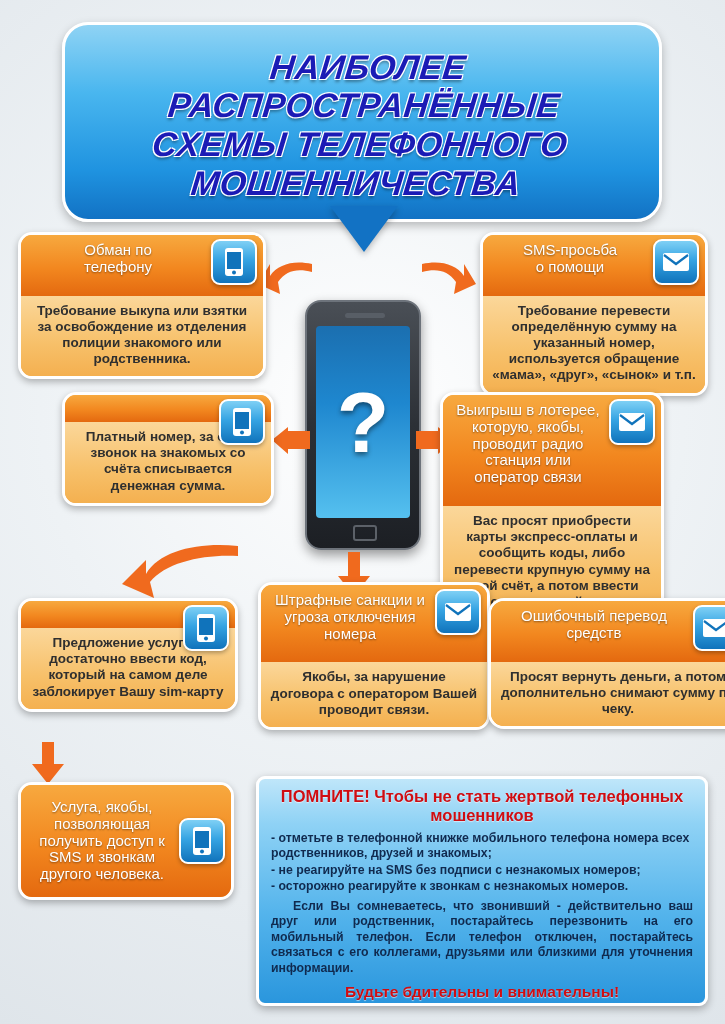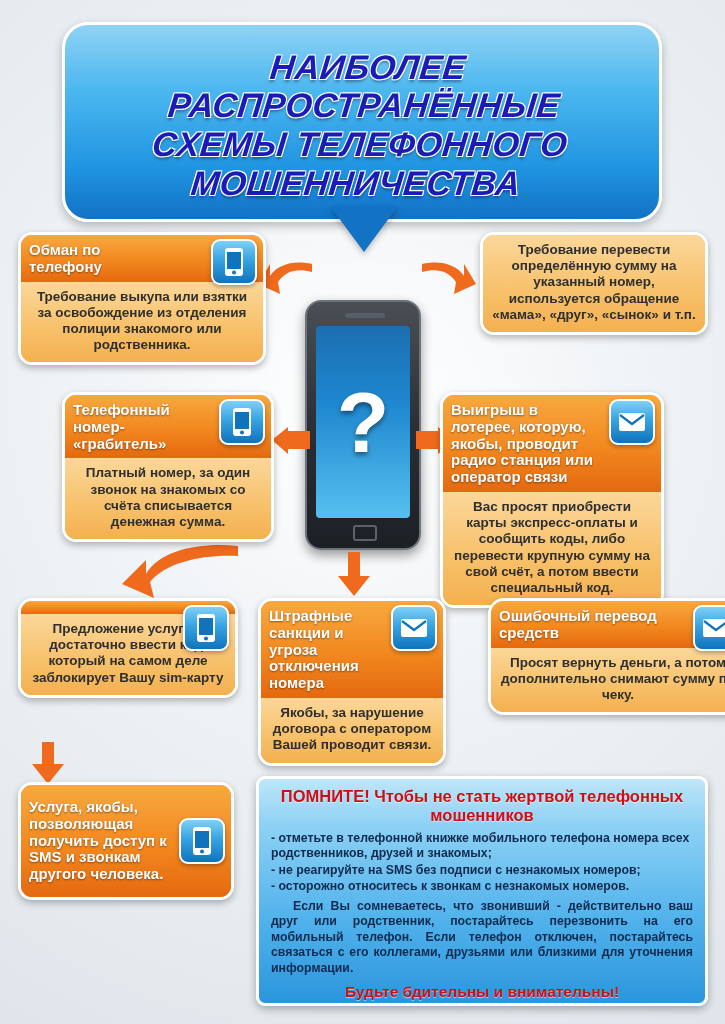--- a/index.html
+++ b/index.html
@@ -88,22 +88,23 @@
     position:absolute;
     border-radius:14px;
     border:3px solid #ffffff;
     box-shadow:0 3px 7px rgba(0,0,0,0.28);
     overflow:hidden;
     background:#f2a23e;
   }
   .card-head {
     background: linear-gradient(180deg,#f7a93f 0%,#f2871f 55%,#e4690f 100%);
     color:#ffffff;
-    font-weight:bold;
-    padding:7px 8px 6px 8px;
+    font-weight:normal;
+    text-align:center;
+    padding:7px 8px 20px 8px;
     font-size:15px;
     line-height:1.12;
     text-shadow:0 1px 2px rgba(0,0,0,0.45);
     position:relative;
   }
   .card-head.with-icon { padding-right:56px; }
   .card-body {
     background: linear-gradient(180deg,#fbd79a 0%,#f7c069 60%,#f4b050 100%);
     color:#2f2f2f;
     font-size:13.5px;
@@ -122,21 +123,21 @@
   }
   .icon-tile.inbody { top:50%; transform:translateY(-50%); }
   .icon-tile svg { display:block; }
 
   
   #card-phone-deception { left:18px;  top:232px;  width:248px; }
   #card-sms-help        { left:480px; top:232px; width:228px; }
   #card-robber-number   { left:62px;  top:392px; width:212px; }
   #card-lottery         { left:440px; top:392px; width:224px; }
   #card-simple-code     { left:18px;  top:598px; width:220px; }
-  #card-penalties       { left:258px; top:598px; width:188px; }
+  #card-penalties       { left:258px; top:582px; width:232px; }
   #card-wrong-transfer  { left:488px; top:598px; width:260px;border-radius:16px; }
   #card-sms-access      { left:18px;  top:782px; width:216px; }
 
   
   .memo {
     position:absolute; left:256px; top:776px; width:452px; height:230px;
     border-radius:9px;
     border:3px solid #ffffff;
     background: linear-gradient(180deg,#bfe6fa 0%,#8fd2f5 20%,#54b4ec 60%,#2a96dd 100%);
     box-shadow:0 3px 8px rgba(0,0,0,0.3);
@@ -234,26 +235,34 @@
             <rect x="1" y="1" width="18" height="28" rx="3" fill="#ffffff"></rect>
             <rect x="3" y="5" width="14" height="17" fill="#1073bb"></rect>
             <circle cx="10" cy="25.5" r="2" fill="#1073bb"></circle>
           </svg>
       </span>
     </div>
     <div class="card-body">Требование выкупа или взятки за освобождение из отделения полиции знакомого или родственника.</div>
   </div>
 
   <div class="card" id="card-sms-help">
+    <div class="card-head with-icon">
+      <span>SMS-просьба<br>о помощи</span>
+      <span class="icon-tile">
+        <svg width="28" height="20" viewBox="0 0 28 20">
+            <rect x="1" y="1" width="26" height="18" rx="2" fill="#ffffff"></rect>
+            <path d="M2 3 L14 12 L26 3" stroke="#1073bb" stroke-width="2.2" fill="none"></path>
+          </svg>
+      </span>
+    </div>
     <div class="card-body">Требование перевести определённую сумму на указанный номер, используется обращение «мама», «друг», «сынок» и т.п.</div>
   </div>
 
   <div class="card" id="card-robber-number">
     <div class="card-head with-icon">
-      <span>Телефонный номер-<br>«грабитель»</span>
       <span class="icon-tile">
         <svg width="20" height="30" viewBox="0 0 20 30">
             <rect x="1" y="1" width="18" height="28" rx="3" fill="#ffffff"></rect>
             <rect x="3" y="5" width="14" height="17" fill="#1073bb"></rect>
             <circle cx="10" cy="25.5" r="2" fill="#1073bb"></circle>
           </svg>
       </span>
     </div>
     <div class="card-body">Платный номер, за один звонок на знакомых со счёта списывается денежная сумма.</div>
   </div>
@@ -321,19 +330,19 @@
           </svg>
       </span>
     </div>
   </div>
 
   <div class="memo">
     <div class="memo-title">ПОМНИТЕ! Чтобы не стать жертвой телефонных мошенников</div>
     <div class="memo-bullets">
       <div>- отметьте в телефонной книжке мобильного телефона номера всех родственников, друзей и знакомых;</div>
       <div>- не реагируйте на SMS без подписи с незнакомых номеров;</div>
-      <div>- осторожно  относитесь к звонкам с незнакомых номеров.</div>
+      <div>- осторожно  реагируйте к звонкам с незнакомых номеров.</div>
     </div>
     <div class="memo-para">Если Вы сомневаетесь, что звонивший - действительно ваш друг или родственник, постарайтесь перезвонить на его мобильный телефон. Если телефон отключен, постарайтесь связаться с его коллегами, друзьями или близкими для уточнения информации.</div>
     <div class="memo-footer">Будьте бдительны и внимательны!</div>
   </div>
 
 </div>
 
 </body></html>

